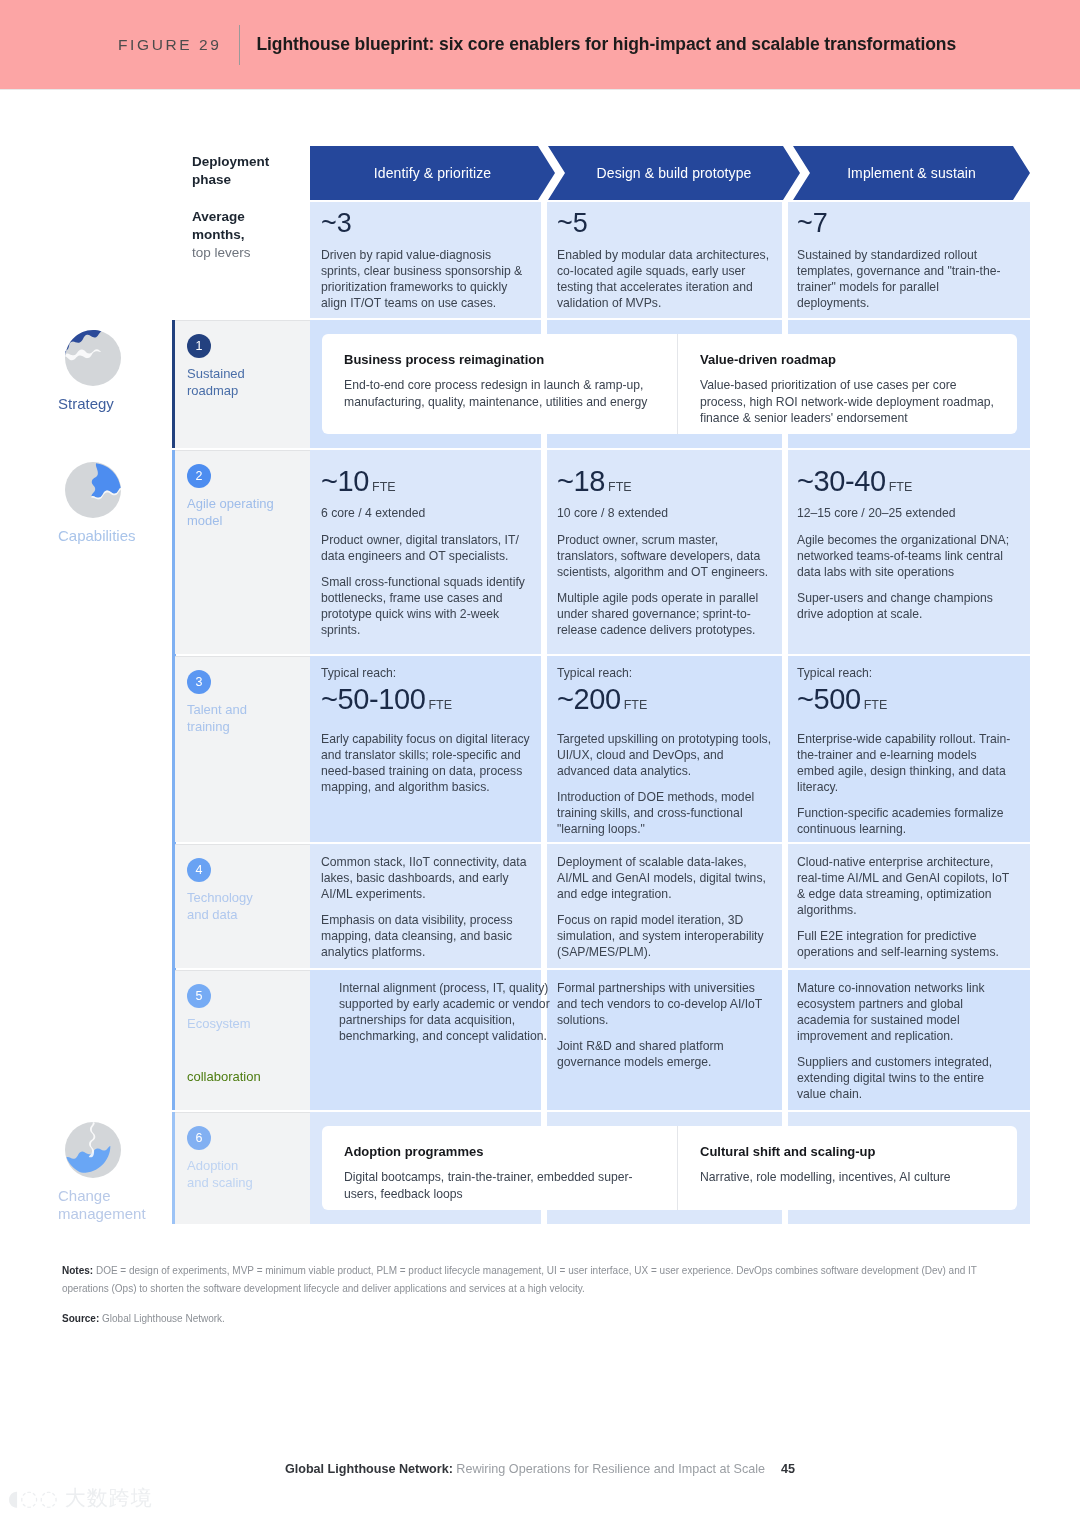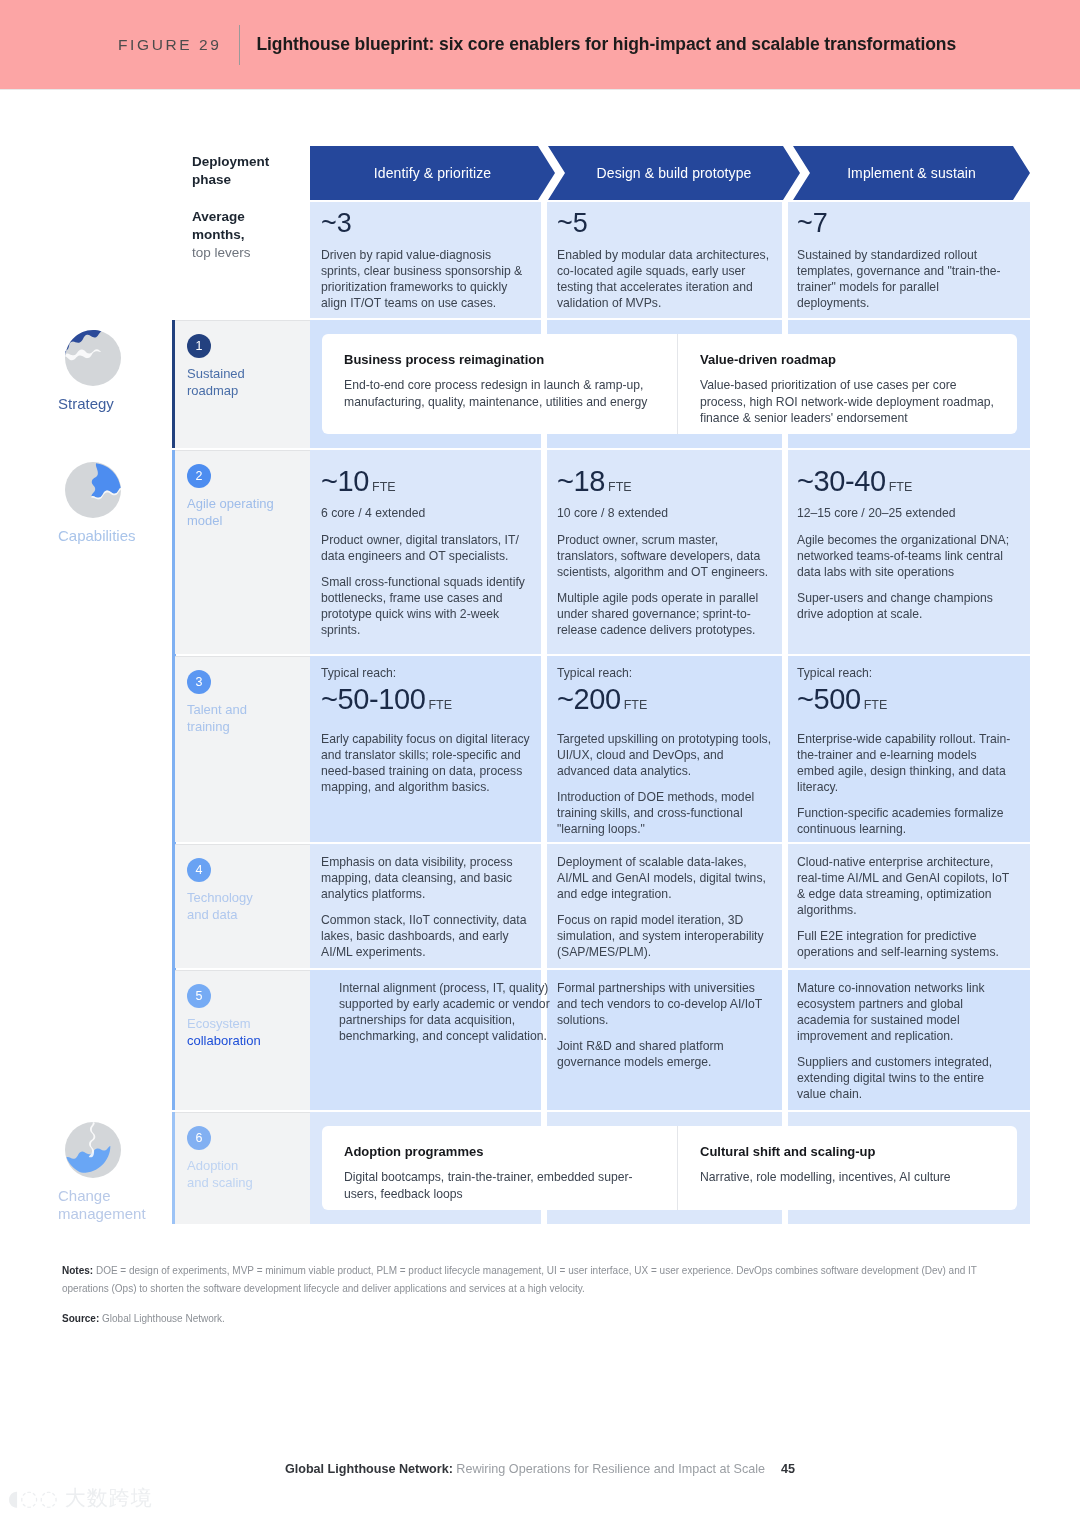--- a/index.html
+++ b/index.html
@@ -259,21 +259,21 @@
 
   <div class="enabler" style="top:844px;height:124px;">
     <div class="num" style="background:#69a2f3;">4</div>
     <div class="etitle" style="color:#b0c8ee;">Technology</div>
     <div class="etitle" style="color:#b0c8ee;">and data</div>
   </div>
 
   <div class="enabler" style="top:970px;height:140px;">
     <div class="num" style="background:#76abf4;">5</div>
     <div class="etitle" style="color:#b6cdf0;">Ecosystem</div>
-    <div class="etitle" style="color:#1d4ed8;">collaboration</div>
+    <div class="etitle" style="color:#4d7c0f;margin-top:36px;">collaboration</div>
   </div>
 
   <div class="enabler" style="top:1112px;height:112px;">
     <div class="num" style="background:#82b0f2;">6</div>
     <div class="etitle" style="color:#bed3f2;">Adoption</div>
     <div class="etitle" style="color:#bed3f2;">and scaling</div>
   </div>
 
   <div class="cardrow" style="top:334px;height:100px;">
     <div class="card" style="width:355px;">
@@ -317,22 +317,22 @@
     <p>Introduction of DOE methods, model training skills, and cross-functional "learning loops."</p>
   </div>
   <div class="cell" style="left:797px;top:666px;width:215px;">
     <div class="reachlbl">Typical reach:</div>
     <div class="big" style="margin-bottom:9px;"><span>~500</span><span class="fte">FTE</span></div>
     <p>Enterprise-wide capability rollout. Train-the-trainer and e-learning models embed agile, design thinking, and data literacy.</p>
     <p>Function-specific academies formalize continuous learning.</p>
   </div>
 
   <div class="cell" style="left:321px;top:854px;width:212px;">
+    <p>Common stack, IIoT connectivity, data lakes, basic dashboards, and early AI/ML experiments.</p>
     <p>Emphasis on data visibility, process mapping, data cleansing, and basic analytics platforms.</p>
-    <p>Common stack, IIoT connectivity, data lakes, basic dashboards, and early AI/ML experiments.</p>
   </div>
   <div class="cell" style="left:557px;top:854px;width:215px;">
     <p>Deployment of scalable data-lakes, AI/ML and GenAI models, digital twins, and edge integration.</p>
     <p>Focus on rapid model iteration, 3D simulation, and system interoperability (SAP/MES/PLM).</p>
   </div>
   <div class="cell" style="left:797px;top:854px;width:218px;">
     <p>Cloud-native enterprise architecture, real-time AI/ML and GenAI copilots, IoT &amp; edge data streaming, optimization algorithms.</p>
     <p>Full E2E integration for predictive operations and self-learning systems.</p>
   </div>
 

